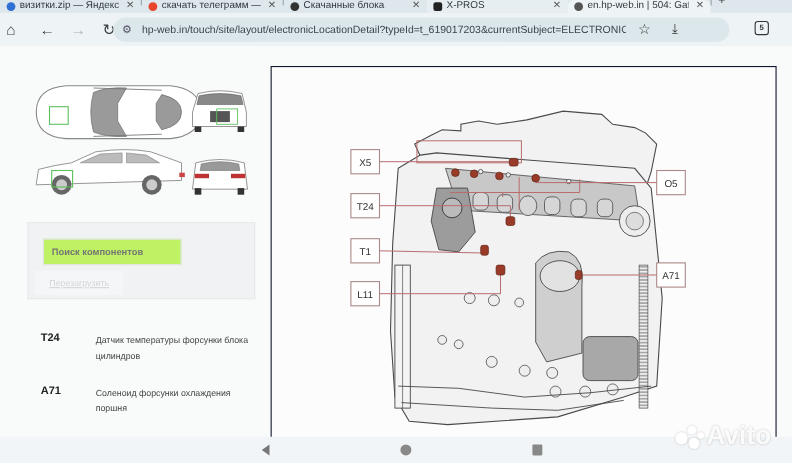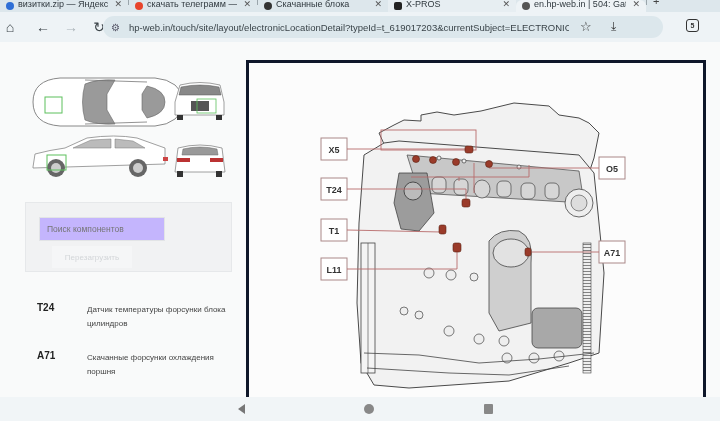--- a/index.html
+++ b/index.html
@@ -25,29 +25,29 @@
   .url { font-size: 9.5px; color: #3a4449; white-space: nowrap; overflow: hidden; width: 440px; }
   .omni-star { position: absolute; left: 477px; top: 3px; font-size: 13px; color: #333; }
   .omni-dl { position: absolute; left: 508px; top: 3px; font-size: 12px; color: #333; }
   .tabcount { position: absolute; left: 686px; top: 19px; width: 13px; height: 13px; border: 1.5px solid #333; border-radius: 3px; font-size: 7px; font-weight: bold; display: flex; align-items: center; justify-content: center; color: #333; }
 
   
   .page { position: absolute; left: 0; top: 42px; width: 720px; height: 355px; background: #f9fafa; }
   .left-col { position: absolute; left: 0; top: 0; width: 240px; height: 355px; }
   .car-views { position: absolute; left: 25px; top: 20px; width: 210px; height: 125px; }
   .panel { position: absolute; left: 25px; top: 160px; width: 207px; height: 70px; background: #f1f2f3; border: 1px solid #e6e8ea; }
-  .search-input { position: absolute; left: 13px; top: 14px; width: 126px; height: 24px; background: #c4b5fd; border: 1px solid #e2e4e6; font-size: 8.5px; color: #333; padding-left: 7px; font-weight: normal; display: flex; align-items: center; font-family: "Liberation Sans", sans-serif; }
-  .reload-btn { position: absolute; left: 26px; top: 43px; width: 80px; height: 22px; background: #f5f6f7; border: none; font-size: 8px; color: #d3d6d9; display: flex; align-items: center; justify-content: center; }
+  .search-input { position: absolute; left: 13px; top: 14px; width: 126px; height: 24px; background: #bef264; border: 1px solid #e2e4e6; font-size: 8.5px; color: #333; padding-left: 7px; font-weight: bold; display: flex; align-items: center; font-family: "Liberation Sans", sans-serif; }
+  .reload-btn { position: absolute; left: 6px; top: 43px; width: 80px; height: 22px; background: #f5f6f7; border: none; font-size: 8px; color: #d3d6d9; display: flex; align-items: center; justify-content: center; text-decoration: underline; }
 
   .comp-list { position: absolute; left: 0; top: 255px; width: 235px; }
   .comp-row { position: relative; height: 48px; }
   .comp-code { position: absolute; left: 37px; top: 5px; font-size: 10px; font-weight: bold; color: #222; }
   .comp-desc { position: absolute; left: 87px; top: 6px; width: 140px; font-size: 8px; line-height: 14px; color: #444; }
 
-  .diagram-frame { position: absolute; left: 246px; top: 18px; width: 460px; height: 340px; background: #fcfcfc; border: 3px solid #0f172a; font-weight: bold; }
+  .diagram-frame { position: absolute; left: 246px; top: 18px; width: 460px; height: 340px; background: #fcfcfc; border: 1px solid #0f172a; }
   .diagram-svg { position: absolute; left: 0; top: 0; }
 
   
   .navbar { position: absolute; left: 0; top: 397px; width: 720px; height: 24px; background: #f1f5f7; display: flex; align-items: center; justify-content: center; }
   .nav-back { position: absolute; left: 238px; top: 7px; width: 0; height: 0; border-top: 5px solid transparent; border-bottom: 5px solid transparent; border-right: 7px solid #777; }
   .nav-home { position: absolute; left: 364px; top: 7px; width: 10px; height: 10px; border-radius: 50%; background: #888; }
   .nav-recent { position: absolute; left: 484px; top: 7px; width: 9px; height: 10px; background: #888; border-radius: 1px; }
 
   .watermark { position: absolute; left: 614px; top: 383px; display: flex; align-items: center; color: rgba(255,255,255,0.92); font-size: 24px; font-weight: bold; text-shadow: 0 0 2px rgba(0,0,0,0.25); }
   .wm-dots { position: relative; width: 26px; height: 24px; margin-right: 2px; }
@@ -160,21 +160,21 @@
         <div class="reload-btn">Перезагрузить</div>
       </div>
 
       <div class="comp-list">
         <div class="comp-row">
           <span class="comp-code">T24</span>
           <span class="comp-desc">Датчик температуры форсунки блока цилиндров</span>
         </div>
         <div class="comp-row">
           <span class="comp-code">A71</span>
-          <span class="comp-desc">Скачанные форсунки охлаждения поршня</span>
+          <span class="comp-desc">Соленоид форсунки охлаждения поршня</span>
         </div>
         <div class="comp-row">
           <span class="comp-code">T1</span>
           <span class="comp-desc">Д...</span>
         </div>
       </div>
     </div>
 
     <div class="diagram-frame">
       <svg class="diagram-svg" width="460" height="340" viewBox="0 0 460 340">
@@ -291,13 +291,22 @@
       </svg>
     </div>
   </div>
 
   <div class="navbar">
     <span class="nav-back"></span>
     <span class="nav-home"></span>
     <span class="nav-recent"></span>
   </div>
 
+  <div class="watermark">
+    <div class="wm-dots">
+      <span style="left:0;top:8px;width:11px;height:11px"></span>
+      <span style="left:11px;top:2px;width:8px;height:8px"></span>
+      <span style="left:12px;top:13px;width:10px;height:10px"></span>
+      <span style="left:20px;top:8px;width:6px;height:6px"></span>
+    </div>
+    <span>Avito</span>
+  </div>
 </div>
 
 </body></html>

